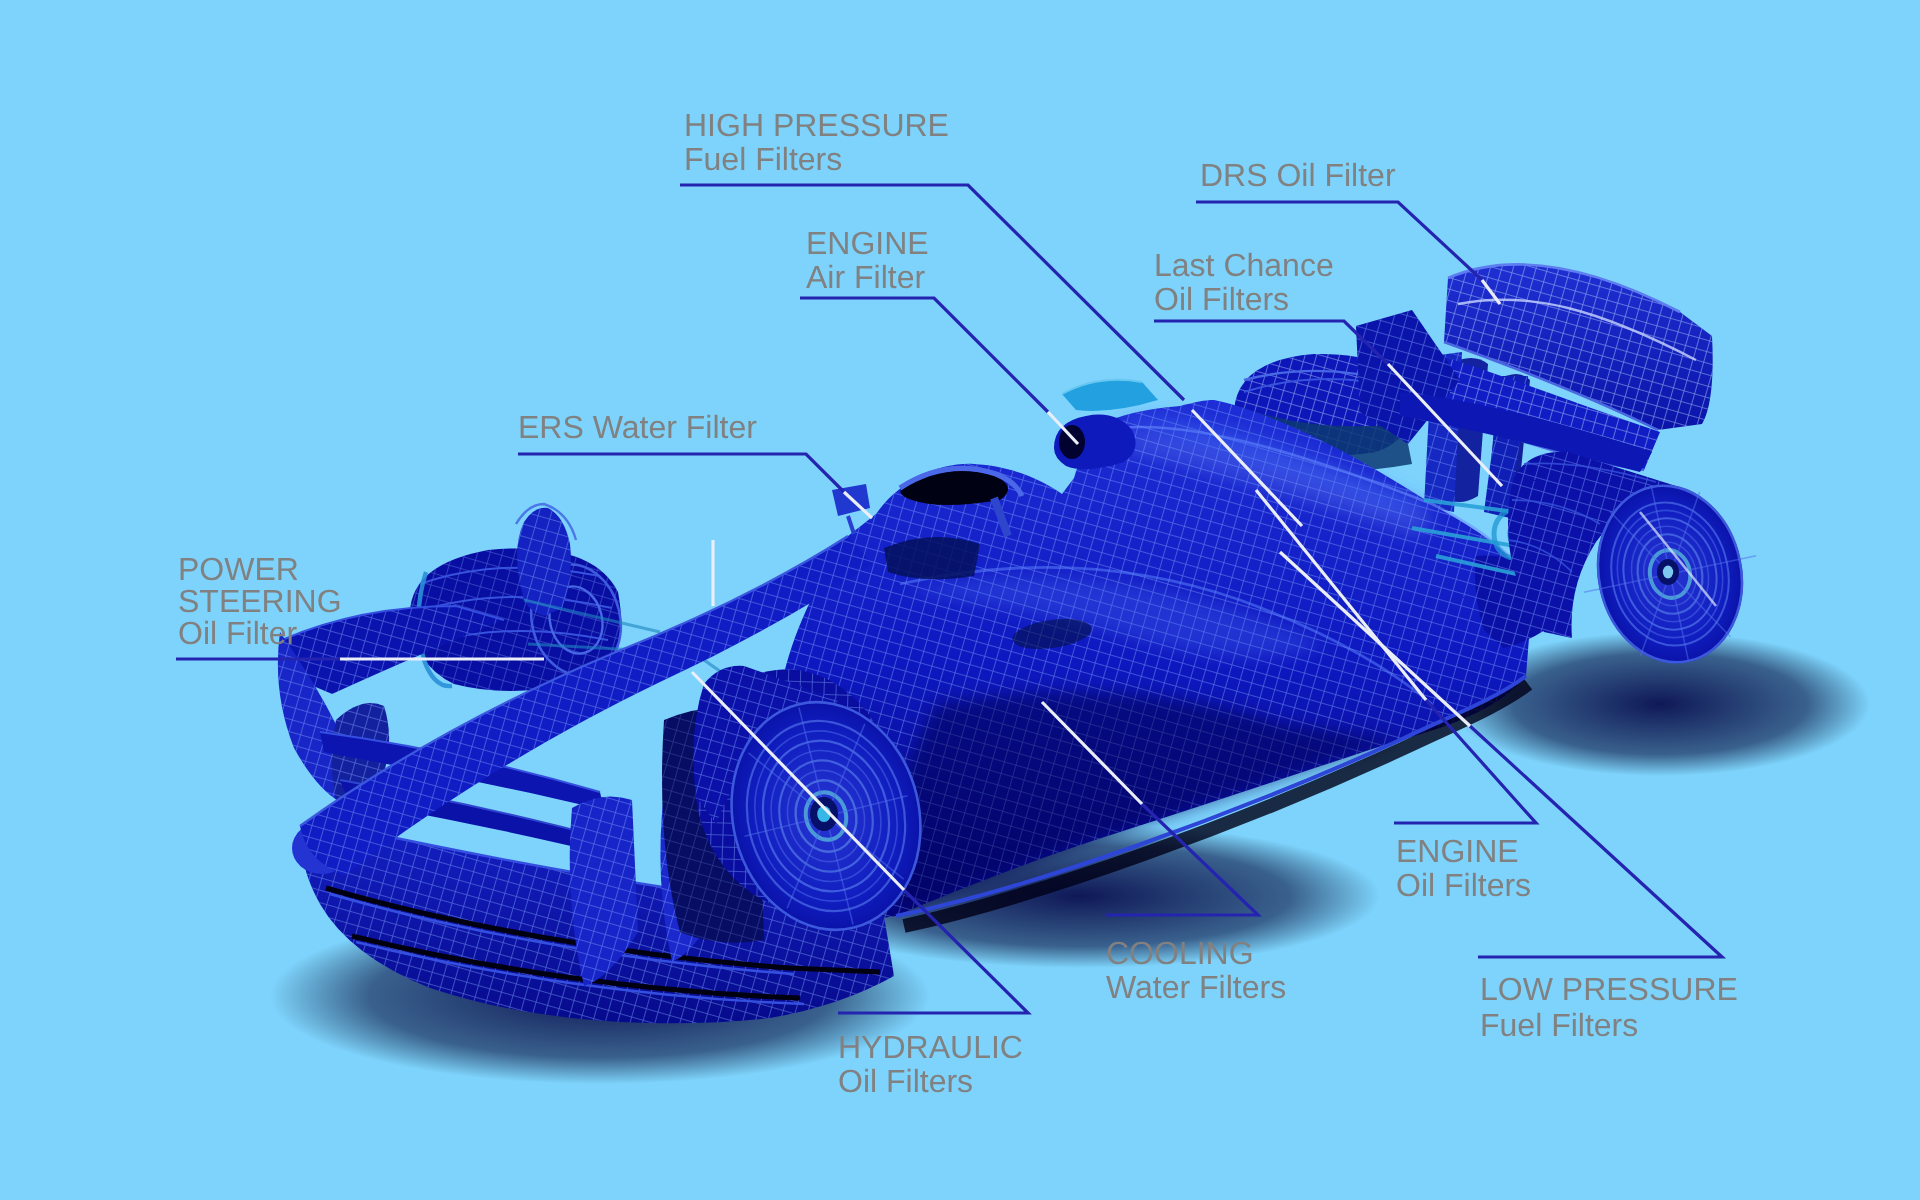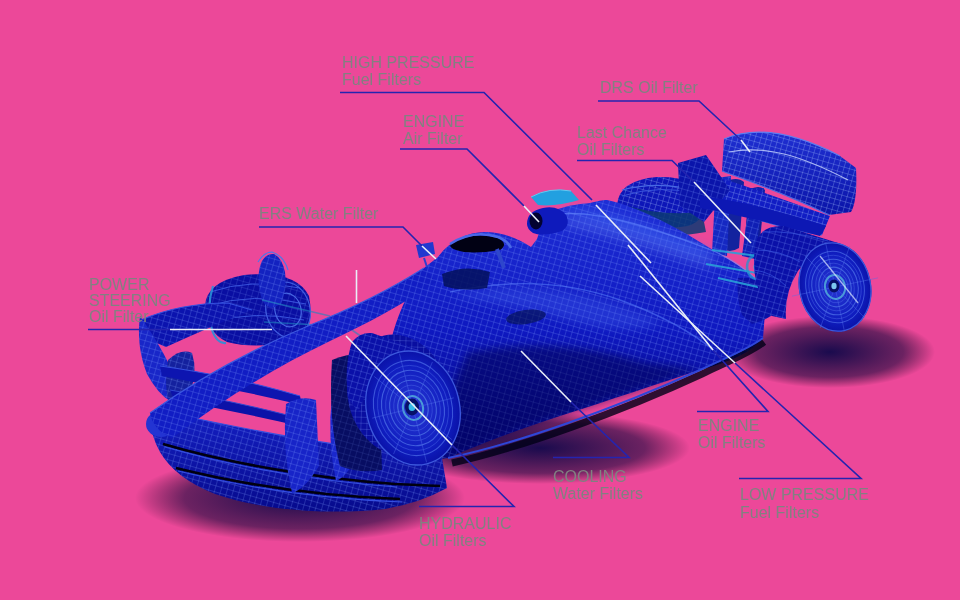--- a/index.html
+++ b/index.html
@@ -1,16 +1,16 @@
 <!DOCTYPE html>
 <html><head>
 <meta charset="utf-8">
 <style>
   html,body{margin:0;padding:0;background:#000;}
-  #stage{position:relative;width:960px;height:600px;background:#ec4899;overflow:hidden;}
+  #stage{position:relative;width:960px;height:600px;background:#7dd3fc;overflow:hidden;}
   svg{display:block;}
   text{font-family:"Liberation Sans",sans-serif;font-size:16px;fill:#818181;}
 </style>
 </head>
 <body>
 <div id="stage">
 <svg width="960" height="600" viewBox="0 0 960 600">
 <defs>
   <pattern id="mesh" width="6" height="6" patternUnits="userSpaceOnUse" patternTransform="rotate(16)">
     <path d="M0 6H6M6 0V6" stroke="rgba(130,165,255,0.55)" stroke-width="0.8" fill="none"></path>

